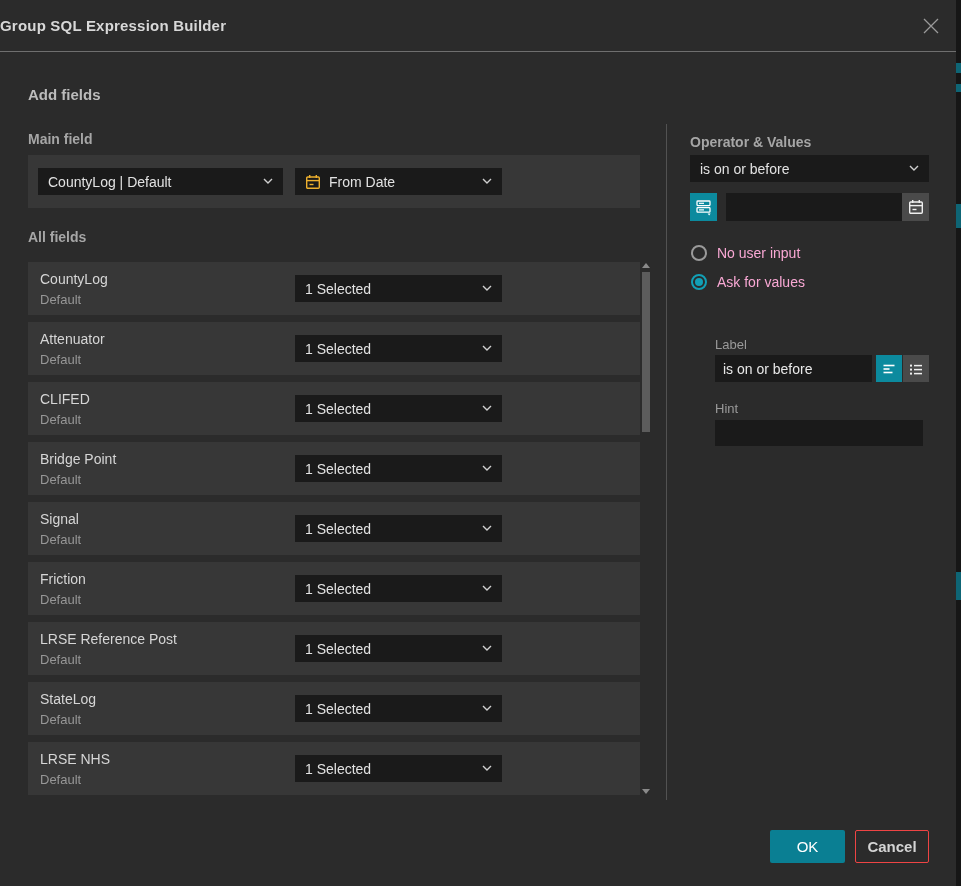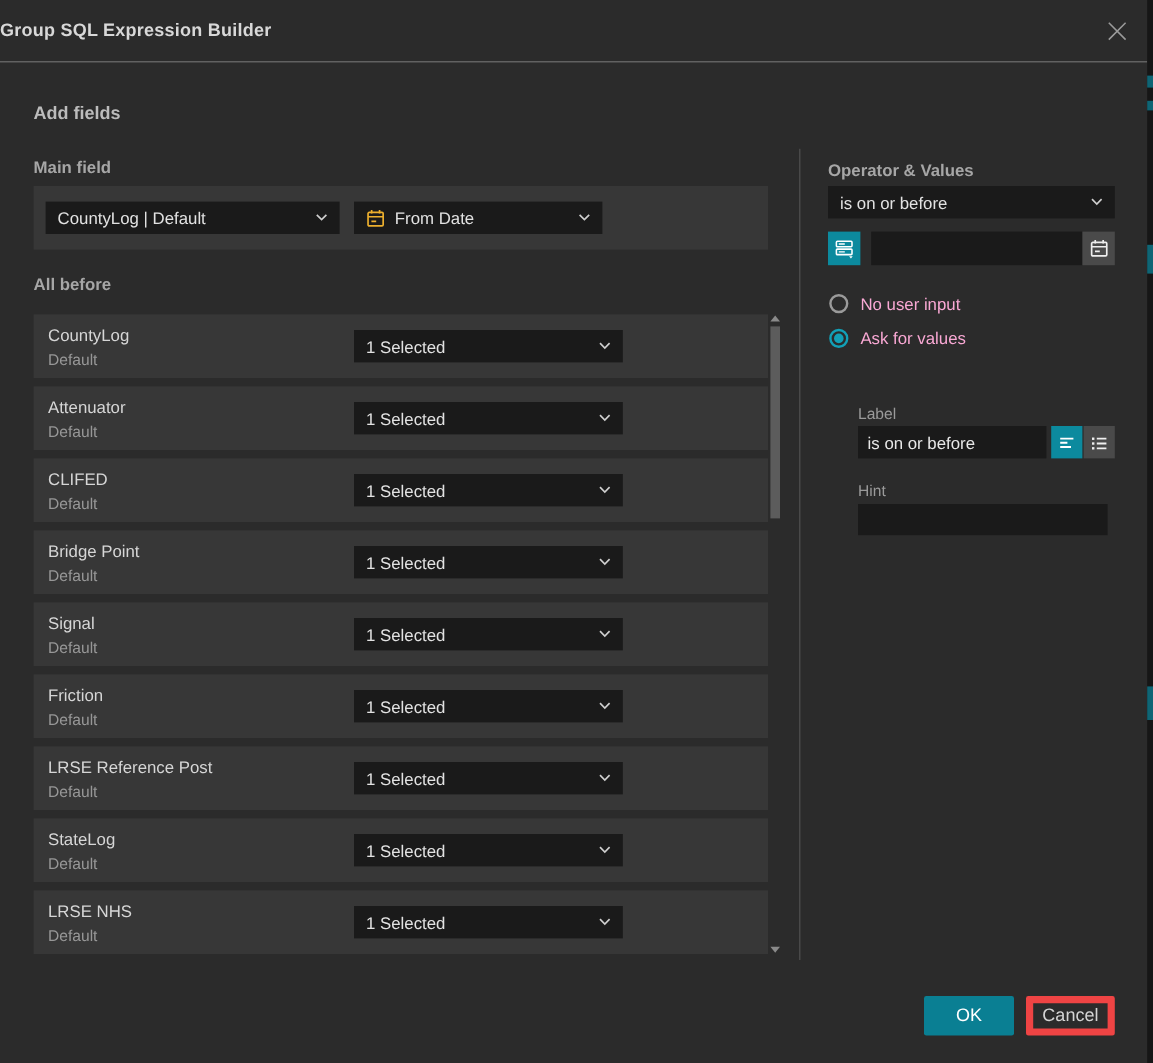--- a/index.html
+++ b/index.html
@@ -35,21 +35,21 @@
   .dd-text { font-size:14px; color:#e2e2e2; white-space:nowrap; overflow:hidden; flex:1; }
   .dd-chev { flex:none; margin-left:6px; }
   .dd-layer { left:10px; top:13px; width:245px; }
   .dd-field { left:267px; top:13px; width:207px; }
   .dd-field .cal { margin-right:8px; flex:none; display:flex; }
 
   .fields-list { position:absolute; left:28px; top:262px; width:612px; }
   .field-row { position:relative; width:612px; height:53px; background:#373737; margin-bottom:7px; }
   .row-name { position:absolute; left:12px; top:9px;  font-size:14px; color:#d6d6d6; }
   .row-type { position:absolute; left:12px; top:30px; font-size:13px; color:#979797; }
-  .row-dd { left:267px; top:13px; width:224px; }
+  .row-dd { left:267px; top:13px; width:207px; }
 
   
   .scrollbar { position:absolute; left:641px; top:259px; width:10px; height:541px; }
   .sb-up   { position:absolute; left:1px; top:4px;  width:0; height:0;
              border-left:4px solid transparent; border-right:4px solid transparent; border-bottom:5px solid #8a8a8a; }
   .sb-thumb{ position:absolute; left:1px; top:13px; width:8px; height:160px; background:#5c5c5c; cursor:pointer; }
   .sb-down { position:absolute; left:1px; top:530px; width:0; height:0;
              border-left:4px solid transparent; border-right:4px solid transparent; border-top:5px solid #8a8a8a; }
 
   
@@ -84,23 +84,23 @@
   .hint-input { position:absolute; left:715px; top:420px; width:208px; height:26px;
                 background:#1a1a1a; border:none; color:#e8e8e8; font-size:14px; padding:0 8px;
                 font-family:"Liberation Sans",sans-serif; }
 
   
   .ok-btn { position:absolute; left:770px; top:830px; width:75px; height:33px;
             background:#0a7f93; color:#fff; font-size:15px; border:none; border-radius:2px;
             display:flex; align-items:center; justify-content:center; cursor:pointer;
             font-family:"Liberation Sans",sans-serif; }
   .cancel-btn { position:absolute; left:855px; top:830px; width:74px; height:33px;
-            background:transparent; color:#d4d4d4; font-size:15px; border:6px solid #ef4444; border-radius:2px;
+            background:transparent; color:#d4d4d4; font-size:15px; border:1px solid #ef4444; border-radius:2px;
             display:flex; align-items:center; justify-content:center; cursor:pointer;
-            font-family:"Liberation Sans",sans-serif; }
+            font-family:"Liberation Sans",sans-serif;font-weight:bold; }
 
   
   .right-strip { position:absolute; left:956px; top:0; width:5px; height:886px; background:#161616; }
   .strip-frag { position:absolute; left:0; width:5px; background:#0e6575; }
 </style>
 </head>
 <body>
 
 <div class="dialog">
 
@@ -108,21 +108,21 @@
     <div class="title">Group SQL Expression Builder</div>
     <div class="close-btn">
       <svg width="18" height="18" viewBox="0 0 18 18">
         <path d="M2 2 L16 16 M16 2 L2 16" stroke="#9a9a9a" stroke-width="1.3" fill="none"></path>
       </svg>
     </div>
   </div>
 
   <div class="h-add">Add fields</div>
   <div class="h-sub" style="left:28px; top:131px;">Main field</div>
-  <div class="h-sub" style="left:28px; top:229px;">All before</div>
+  <div class="h-sub" style="left:28px; top:229px;">All fields</div>
 
   <div class="main-panel">
     <div class="dropdown dd-field">
       <span class="cal">
         <svg width="16" height="16" viewBox="0 0 16 16">
           <rect x="1.7" y="3" width="12.6" height="11.3" rx="1" stroke="#edb02e" stroke-width="1.4" fill="none"></rect>
           <path d="M1.7 6.6 H14.3" stroke="#edb02e" stroke-width="1.4"></path>
           <path d="M4.7 1 V4 M11.3 1 V4" stroke="#edb02e" stroke-width="1.4"></path>
           <path d="M4.5 10.5 H8.5" stroke="#edb02e" stroke-width="1.4"></path>
         </svg>

